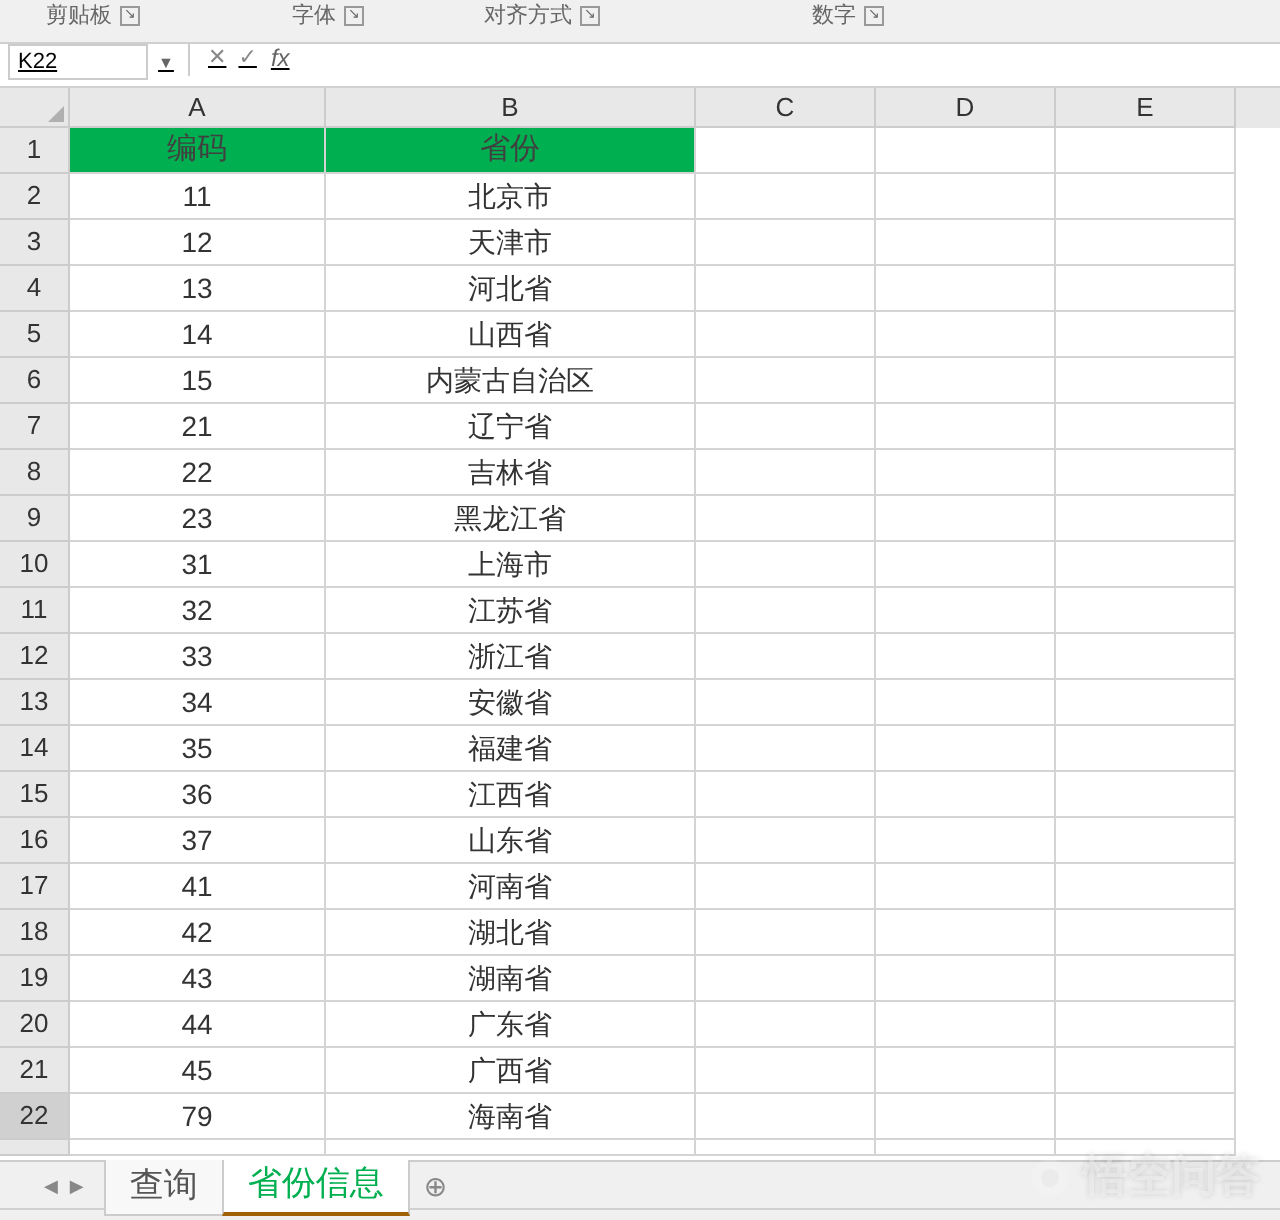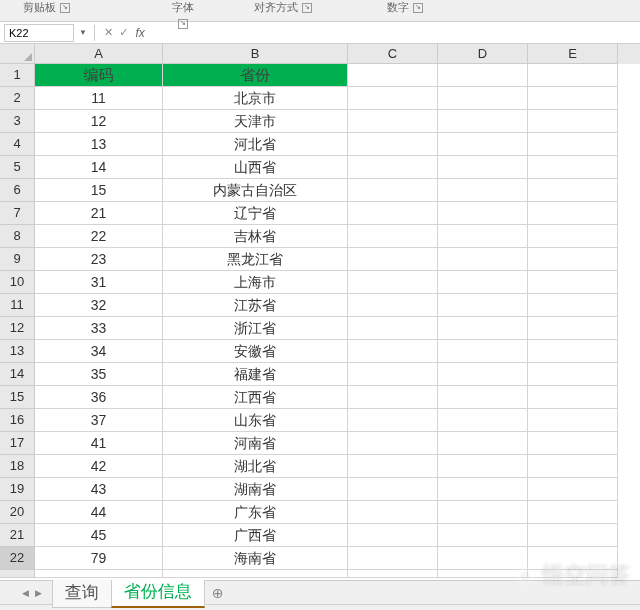--- a/index.html
+++ b/index.html
@@ -36,29 +36,29 @@
     }
     .ribbon-group .launcher::after {
       content: "↘";
       font-size: 7px;
       position: absolute;
       top: -1px;
       left: 1px;
       color: #666;
     }
     .rg-clipboard { margin-left: 15px; }
-    .rg-font { margin-left: 86px; flex-direction: column; }
+    .rg-font { margin-left: 60px; }
     .rg-align { margin-left: 44px; }
-    .rg-number { margin-left: 59px; }
+    .rg-number { margin-left: 90px; }
     .namebox-row {
       display: flex;
       height: 22px;
       background: #fff;
       border-bottom: 1px solid #d0d0d0;
-      align-items: center;
+      text-decoration: underline;
     }
     .namebox {
       width: 70px;
       height: 18px;
       margin: 0 4px;
       border: 1px solid #ccc;
       font-size: 11px;
       padding: 0 4px;
       background: #fff;
     }
@@ -220,21 +220,21 @@
       font-size: 14px;
     }
     .statusbar {
       height: 6px;
       background: #f0f0f0;
       border-top: 1px solid #d0d0d0;
     }
     .watermark {
       position: absolute;
       right: 10px;
-      bottom: 20px;
+      bottom: 7px;
       color: rgba(255,255,255,0.35);
       font-size: 22px;
       font-weight: bold;
       pointer-events: none;
       text-shadow: 0 0 3px rgba(0,0,0,0.15);
     }
     .watermark .logo {
       display: inline-block;
       width: 22px;
       height: 22px;

